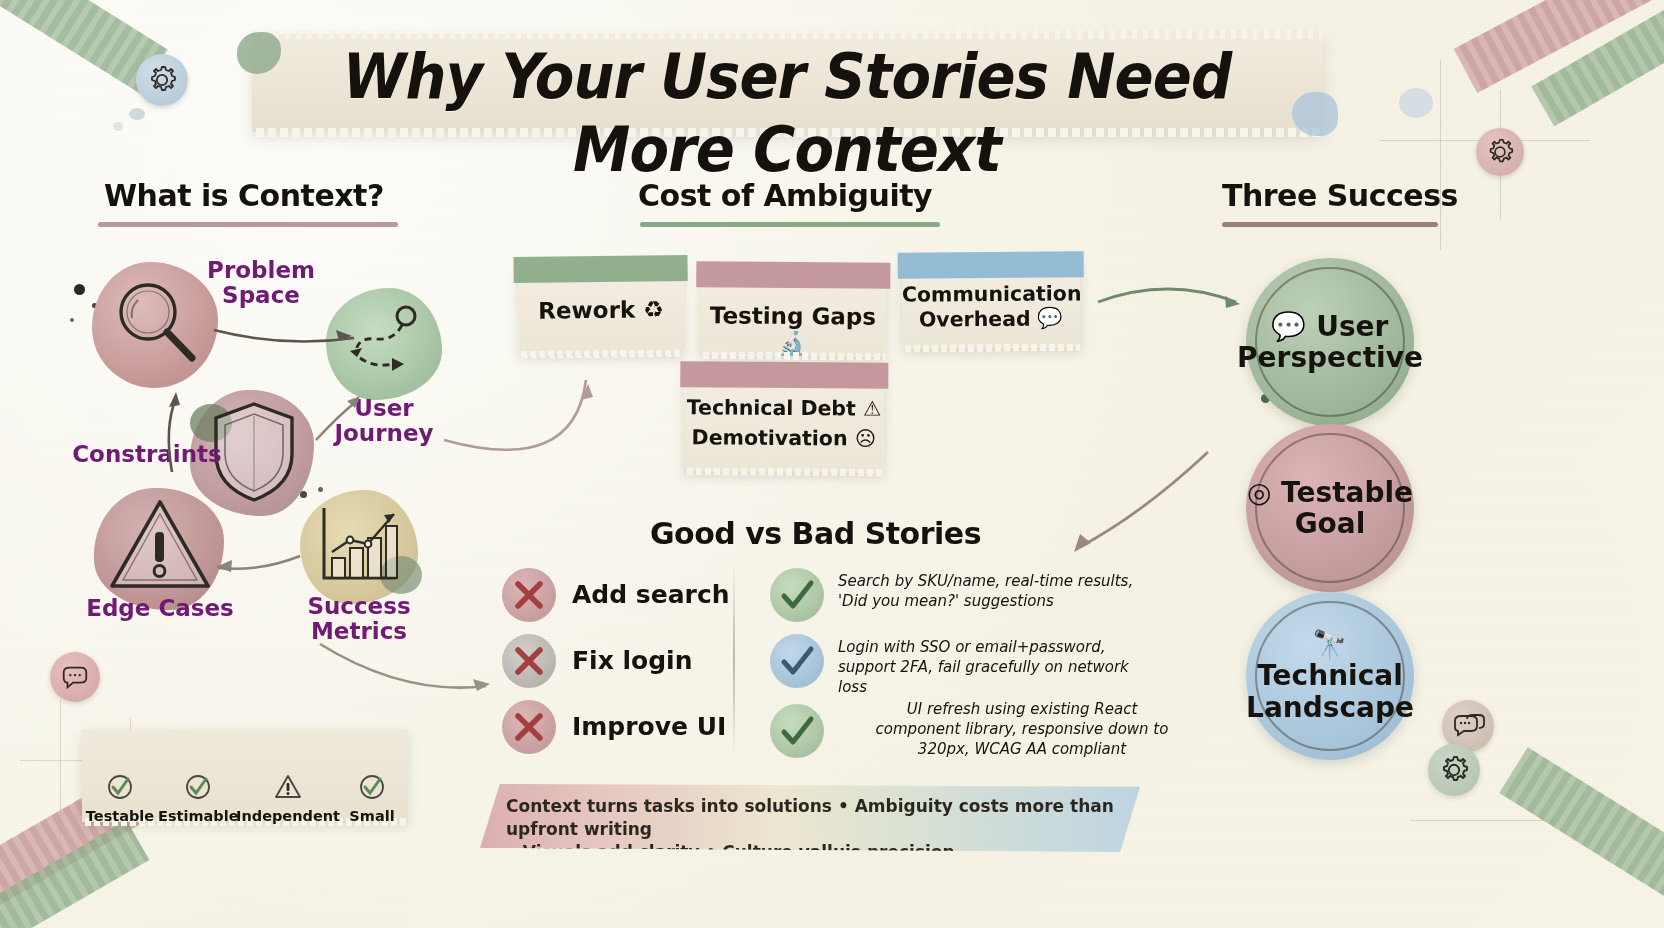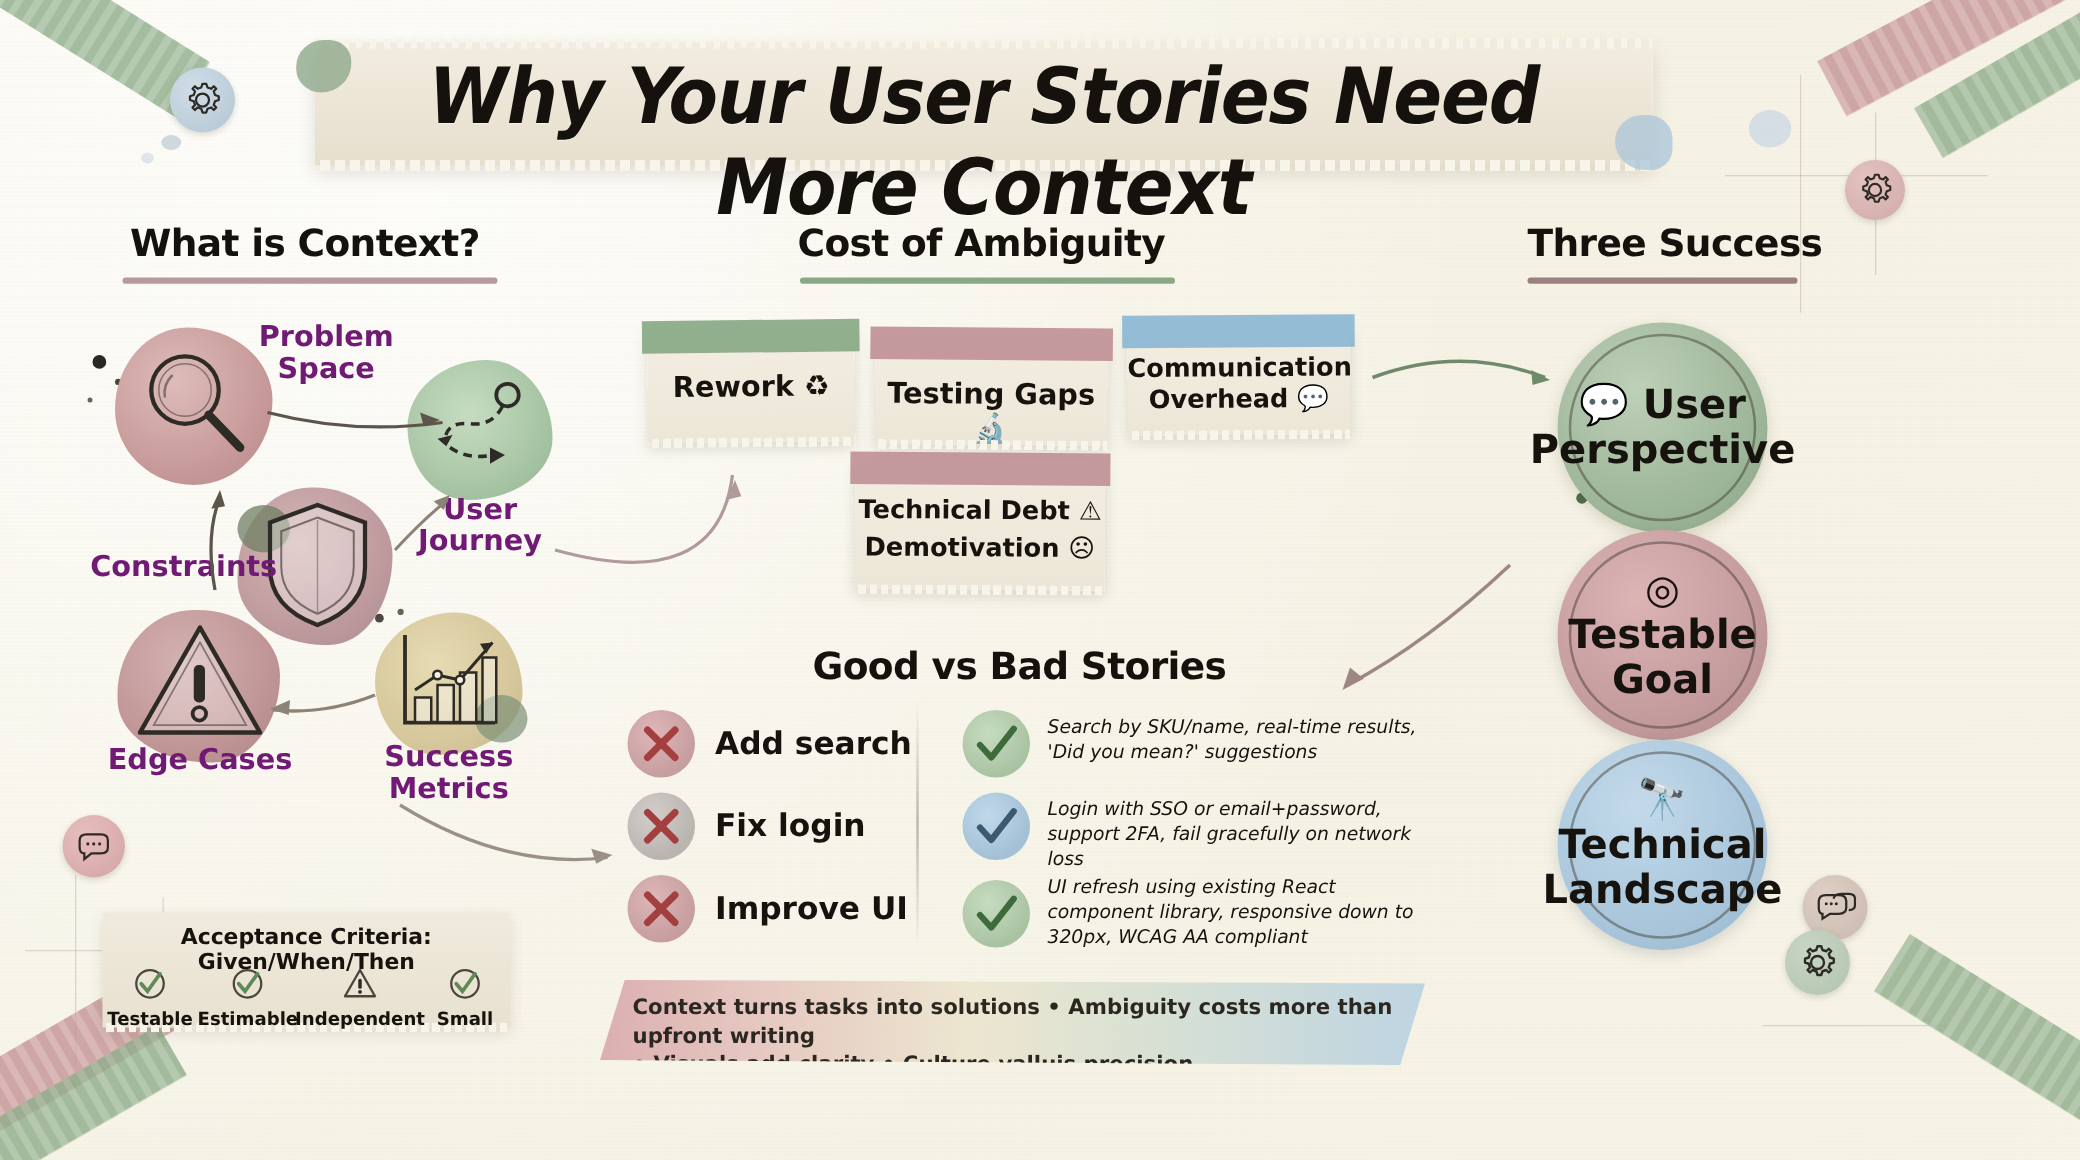--- a/index.html
+++ b/index.html
@@ -68,21 +68,21 @@
   .card .tapebar{position:absolute;left:-4px;right:-4px;top:-6px;height:26px;opacity:.85;}
   .card .ctext{position:absolute;left:0;right:0;top:34px;text-align:center;
         font-weight:bold;font-size:23px;line-height:1.22;color:#16130f;}
   .card .frill{position:absolute;left:0;right:0;bottom:-4px;height:8px;background:#f7f5ea;
         -webkit-mask-image:repeating-linear-gradient(90deg,transparent 0 3px,#000 3px 9px);
         mask-image:repeating-linear-gradient(90deg,transparent 0 3px,#000 3px 9px);}
   
   .seal{position:absolute;border-radius:50%;display:flex;align-items:center;justify-content:center;}
   .seal .inner{position:absolute;border-radius:50%;border:2px solid rgba(60,55,45,.45);}
   .seal .lbl{position:relative;z-index:2;text-align:center;font-weight:bold;
-        font-size:32px;line-height:1.12;color:#16130f;white-space:pre-line;}
+        font-size:28px;line-height:1.12;color:#16130f;white-space:pre-line;}
   
   .badge{position:absolute;border-radius:50%;}
   .gb-label{position:absolute;font-weight:bold;font-size:25px;color:#16130f;white-space:nowrap;}
   .gb-desc{position:absolute;font-weight:normal;font-size:15px;line-height:1.33;
         color:#16130f;white-space:pre-line;font-style:italic;}
   #gb-divider{position:absolute;left:733px;top:560px;width:2px;height:198px;
         background:linear-gradient(180deg,rgba(120,110,90,0),rgba(120,110,90,.45),rgba(120,110,90,0));}
   
   #accept{position:absolute;left:82px;top:730px;width:326px;height:92px;
         background:linear-gradient(180deg,#f0eadd,#e8e1d0);
@@ -326,27 +326,26 @@
     </svg>
 </div>
 <div class="gb-desc" style="left:838px;top:638px;width:320px;">Login with SSO or email+password,
 support 2FA, fail gracefully on network loss</div>
 
 <div class="badge" style="left:770px;top:704px;width:54px;height:54px;background:radial-gradient(circle at 38% 34%,#c6dcc0,#a9c3a2 70%);">
   <svg width="54" height="54" viewBox="0 0 54 54">
       <path d="M14 28 L23 38 L41 15" fill="none" stroke="#3f6b3c" stroke-width="5" stroke-linecap="round" stroke-linejoin="round"></path>
     </svg>
 </div>
-<div class="gb-desc" style="left:838px;top:700px;width:300px;">UI refresh using existing React
+<div class="gb-desc" style="left:872px;top:700px;width:300px;text-align:center;">UI refresh using existing React
 component library, responsive down to
 320px, WCAG AA compliant</div>
 
 <div id="accept">
   <div class="frill"></div>
-  <div class="title">Acceptance Criteria: Given/When/Then</div>
   <div class="inv" style="left:-2px;">
     <svg width="30" height="30" viewBox="0 0 30 30">
       <circle cx="15" cy="15" r="11" fill="none" stroke="#4b453d" stroke-width="1.8"></circle>
       <path d="M8 15 L13 21 L23 7" fill="none" stroke="#5f8a57" stroke-width="3" stroke-linecap="round"></path>
     </svg>
     <div class="cap">Testable</div>
   </div>
   <div class="inv" style="left:76px;">
     <svg width="30" height="30" viewBox="0 0 30 30">
       <circle cx="15" cy="15" r="11" fill="none" stroke="#4b453d" stroke-width="1.8"></circle>

